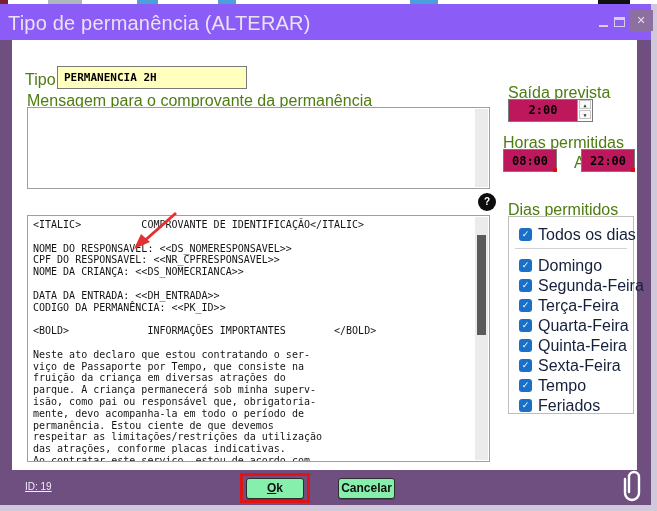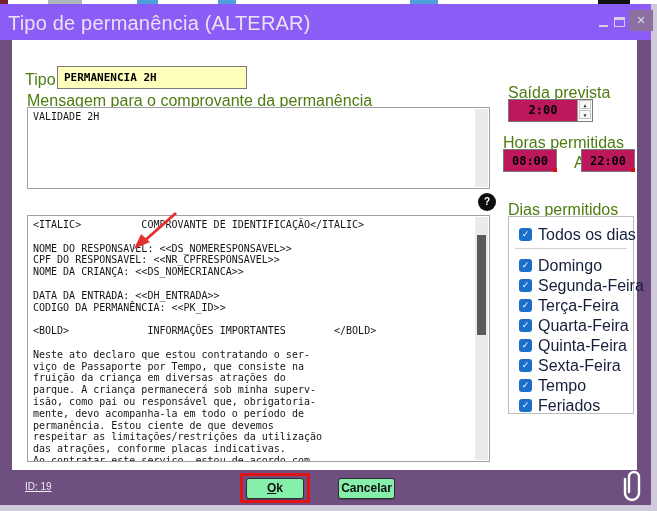--- a/index.html
+++ b/index.html
@@ -87,21 +87,20 @@
     <div class="win-close">✕</div>
   </div>
 
   <div class="content">
 
     <div class="lbl" style="left:13px;top:31px;">Tipo</div>
     <input id="tipo-input" class="field" value="PERMANENCIA 2H" style="">
 
     <div class="lbl" style="left:15px;top:52px;">Mensagem para o comprovante da permanência</div>
     <div id="msg-box" class="textbox">
-      <pre>VALIDADE 2H</pre>
       <div class="scroll-track"></div>
     </div>
 
     <div class="help-circle">?</div>
 
     <div id="contract-box" class="textbox">
       <pre>&lt;ITALIC&gt;          COMPROVANTE DE IDENTIFICAÇÃO&lt;/ITALIC&gt;
 
 NOME DO RESPONSAVEL: &lt;&lt;DS_NOMERESPONSAVEL&gt;&gt;
 CPF DO RESPONSAVEL: &lt;&lt;NR_CPFRESPONSAVEL&gt;&gt;

